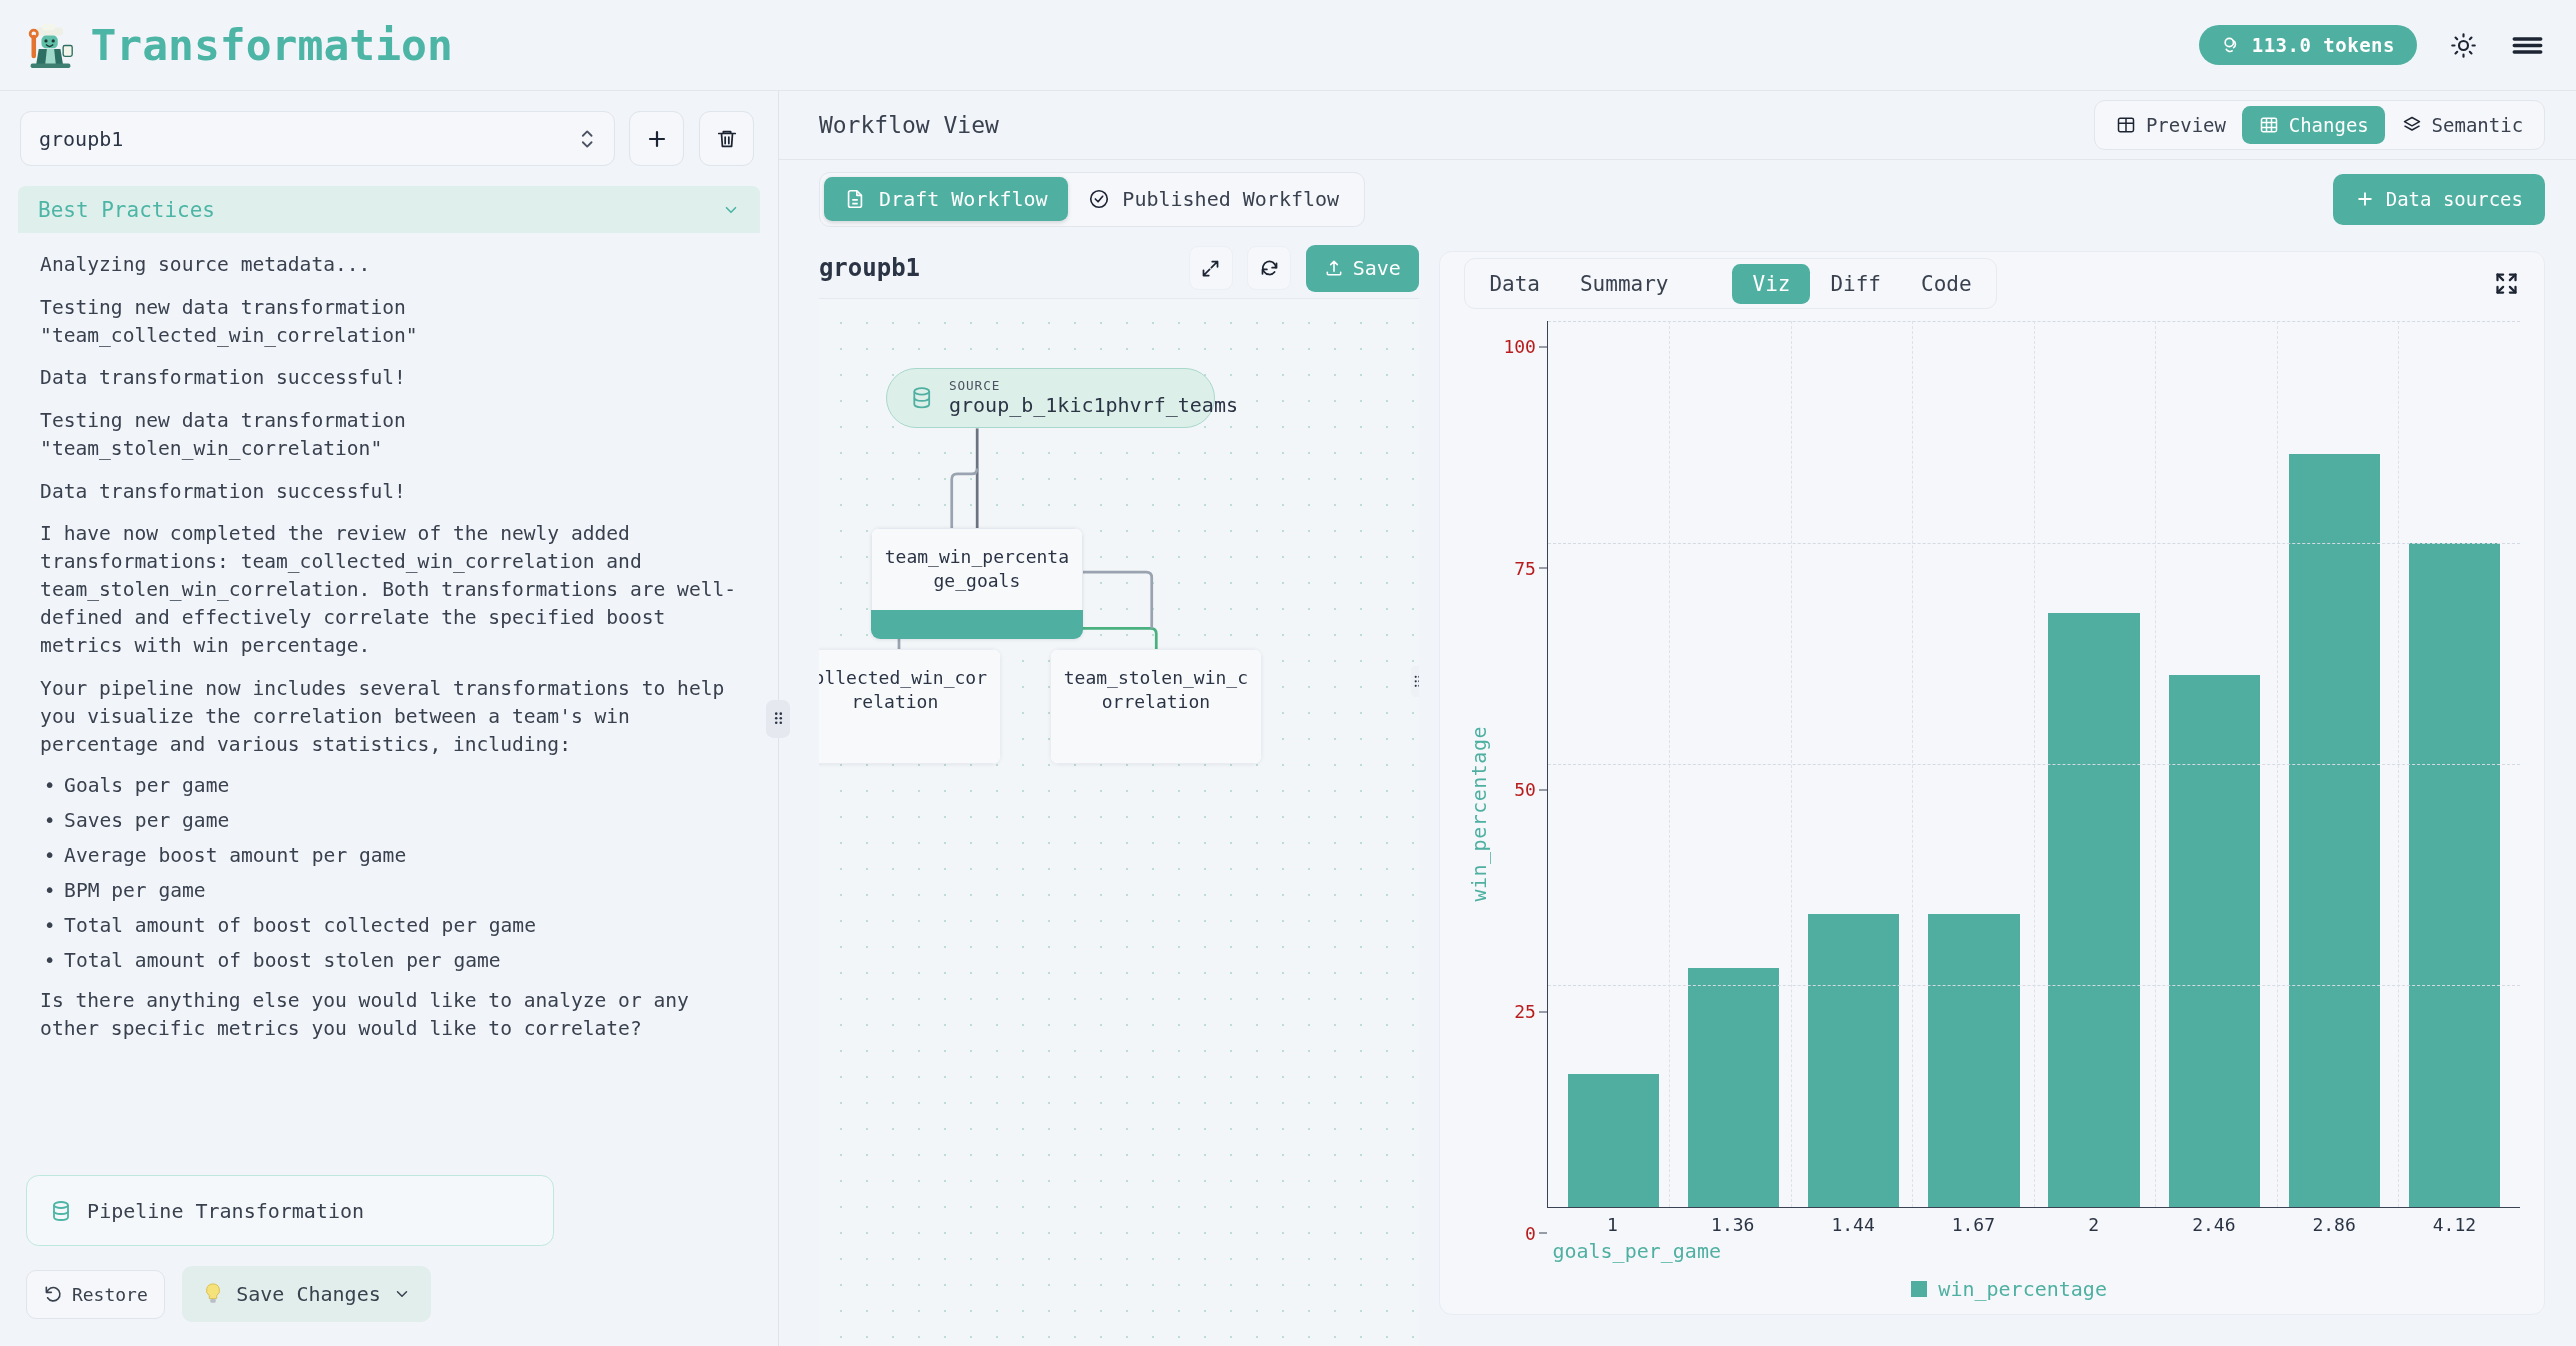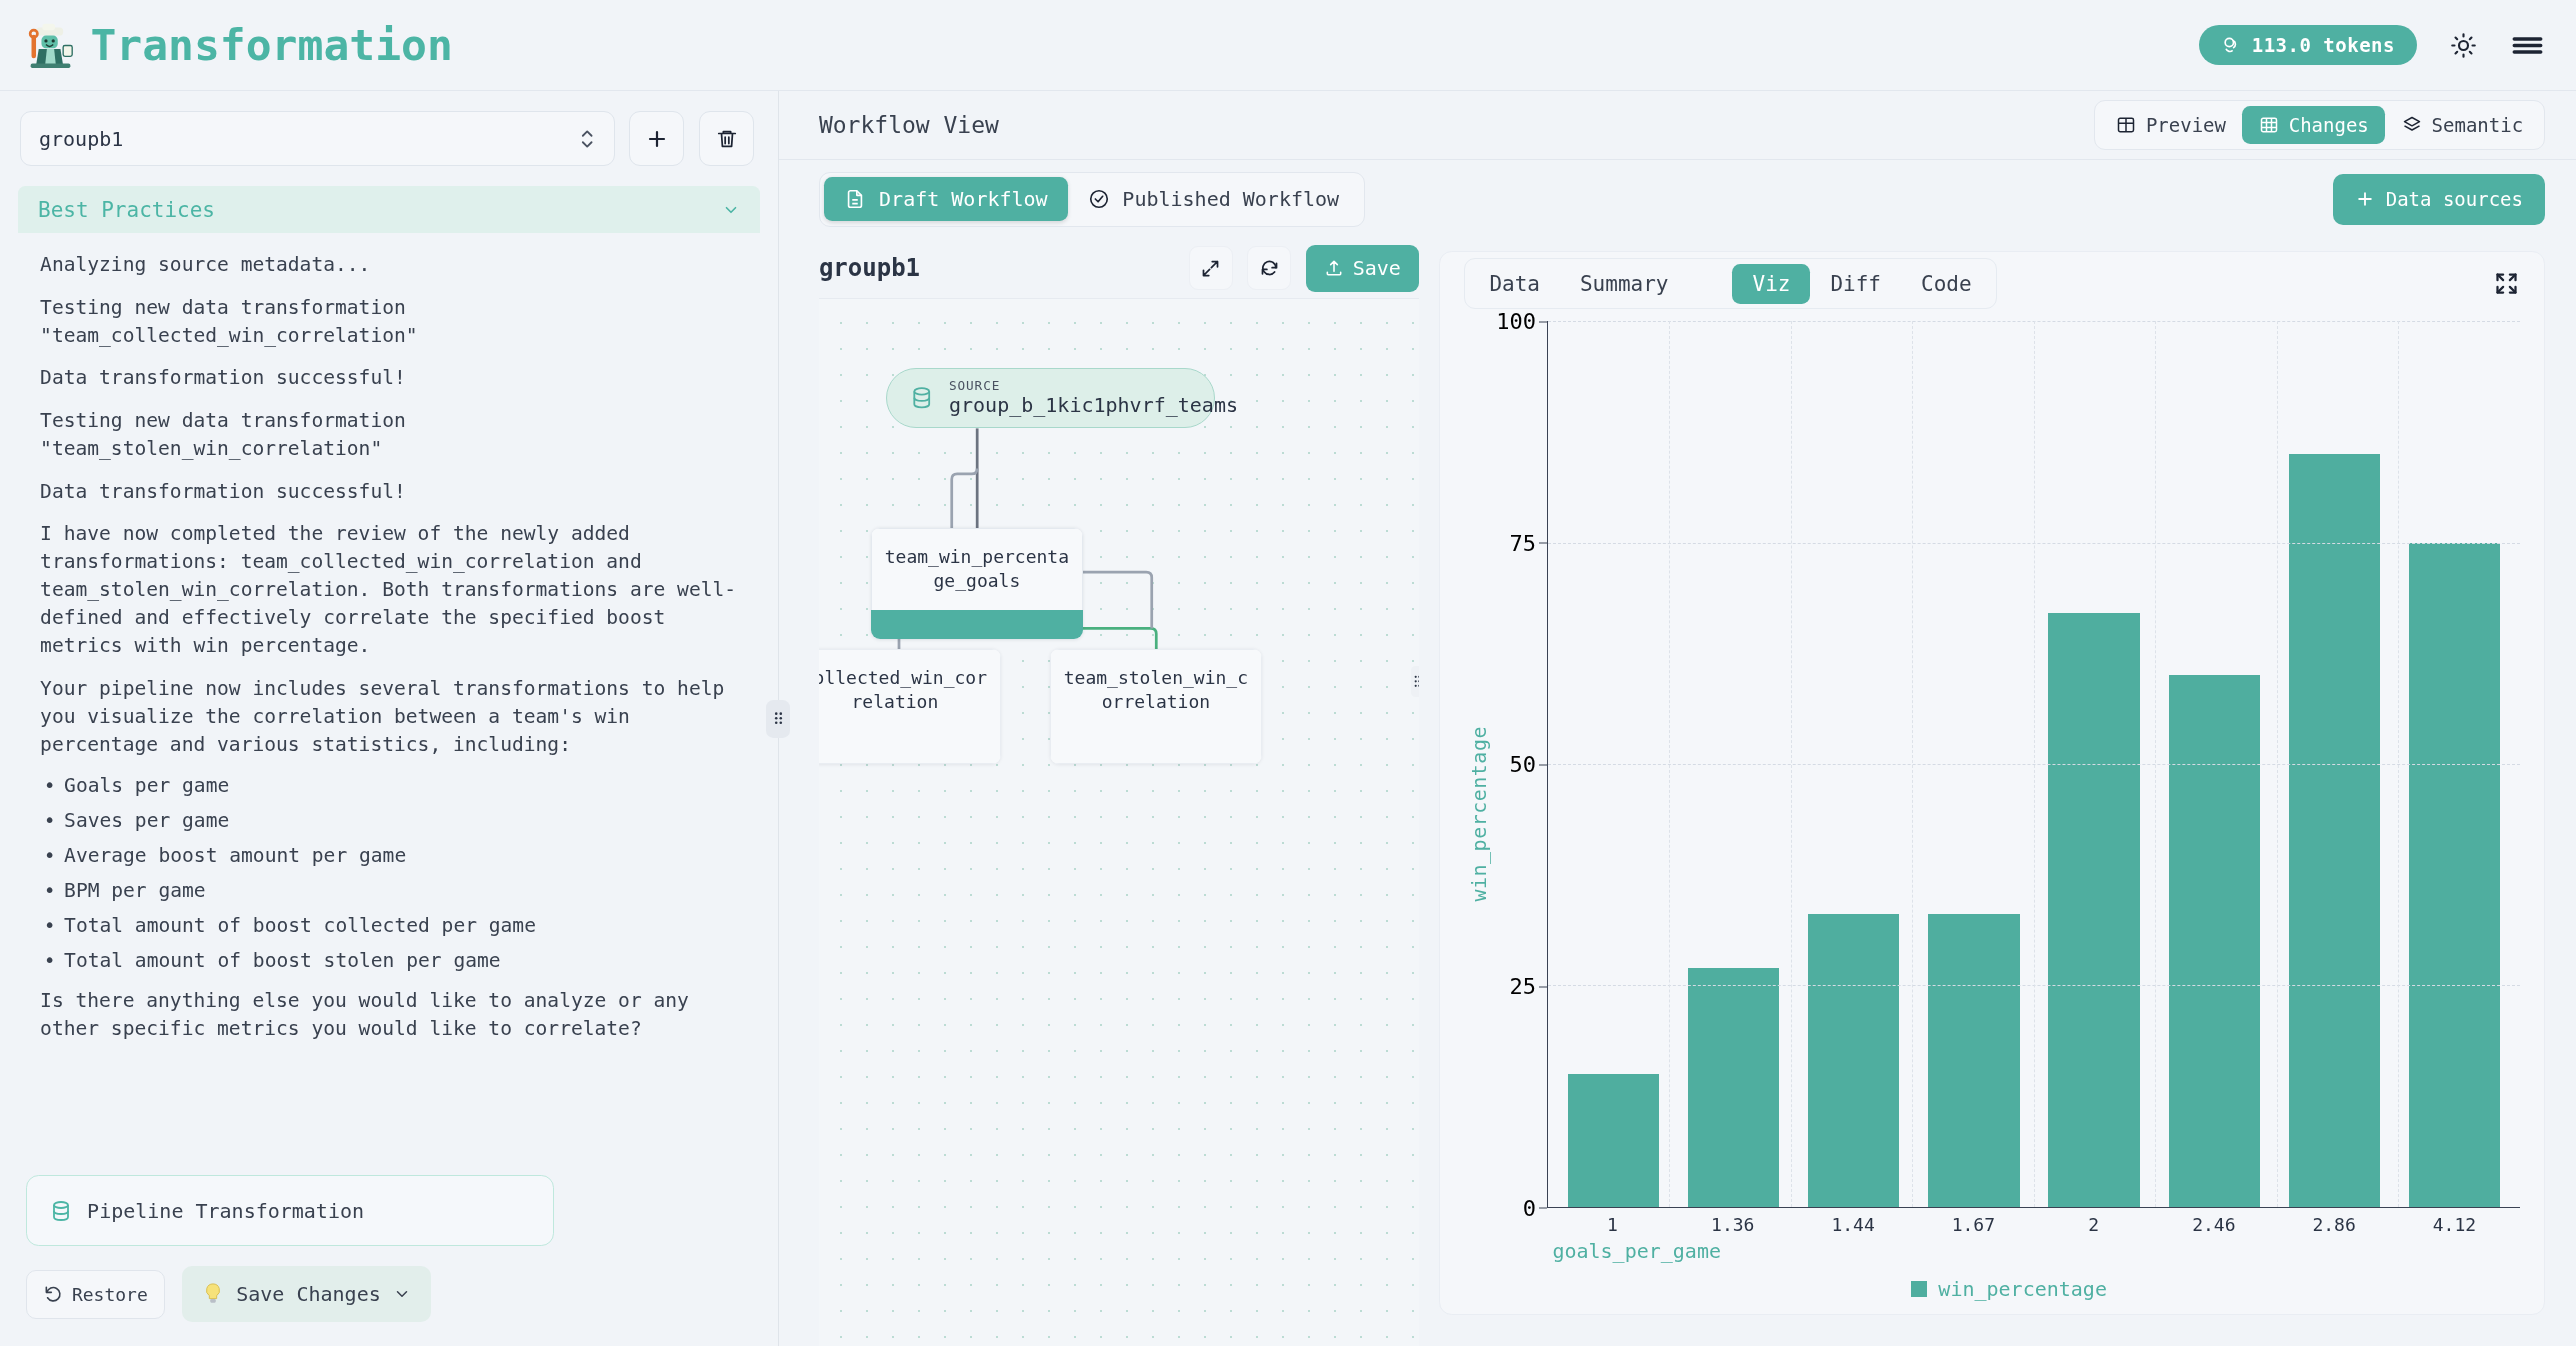--- a/index.html
+++ b/index.html
@@ -230,21 +230,21 @@
     writing-mode: vertical-rl; transform: rotate(180deg);
     font-size: 20px; color: #4fb0a2; letter-spacing: 0.5px;
   }
   .chart-core { flex: 1; display: flex; flex-direction: column; min-width: 0; }
   .plot-row { flex: 1; display: flex; min-height: 0; }
   .yticks {
     width: 49px; position: relative; flex: 0 0 49px;
   }
   .ytick {
     position: absolute; right: 11px; transform: translateY(-50%);
-    font-size: 22px; color: #000000;
+    font-size: 18px; color: #b91c1c; margin-top: 25px;
   }
   .ytick::after {
     content: ""; position: absolute; right: -11px; top: 50%; width: 8.2px; height: 0.9px; background: #3a4253;
   }
   .plot {
     flex: 1; position: relative; border-left: 1.8px solid #3a4253; border-bottom: 1.8px solid #3a4253;
     min-width: 0;
   }
   .gridline {
     position: absolute; left: 0; right: 0; border-top: 0.9px dashed #d5dbe4;

